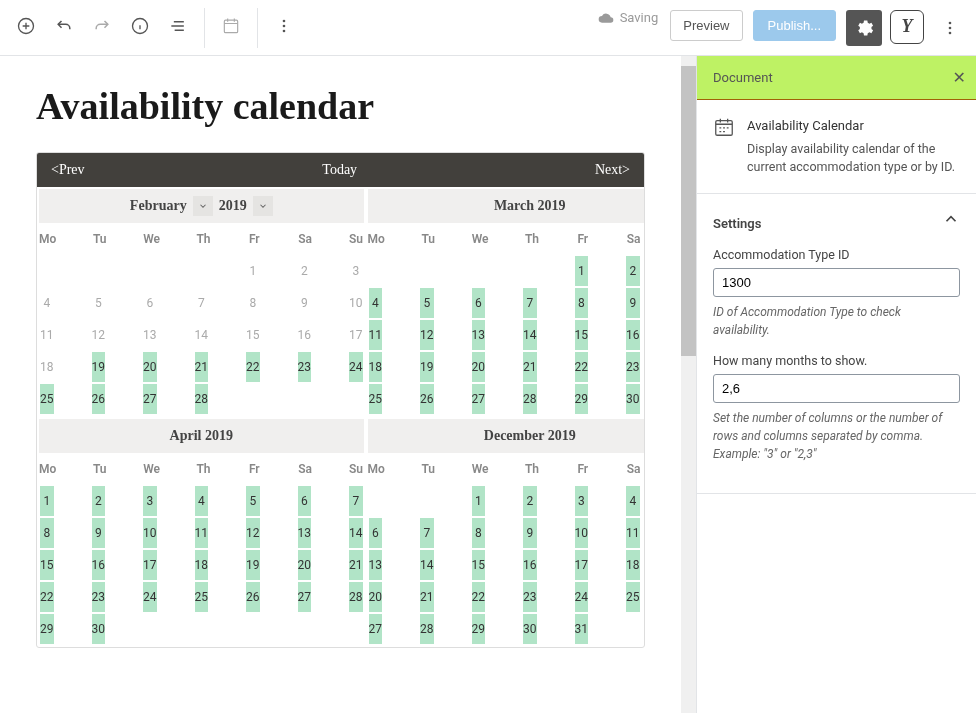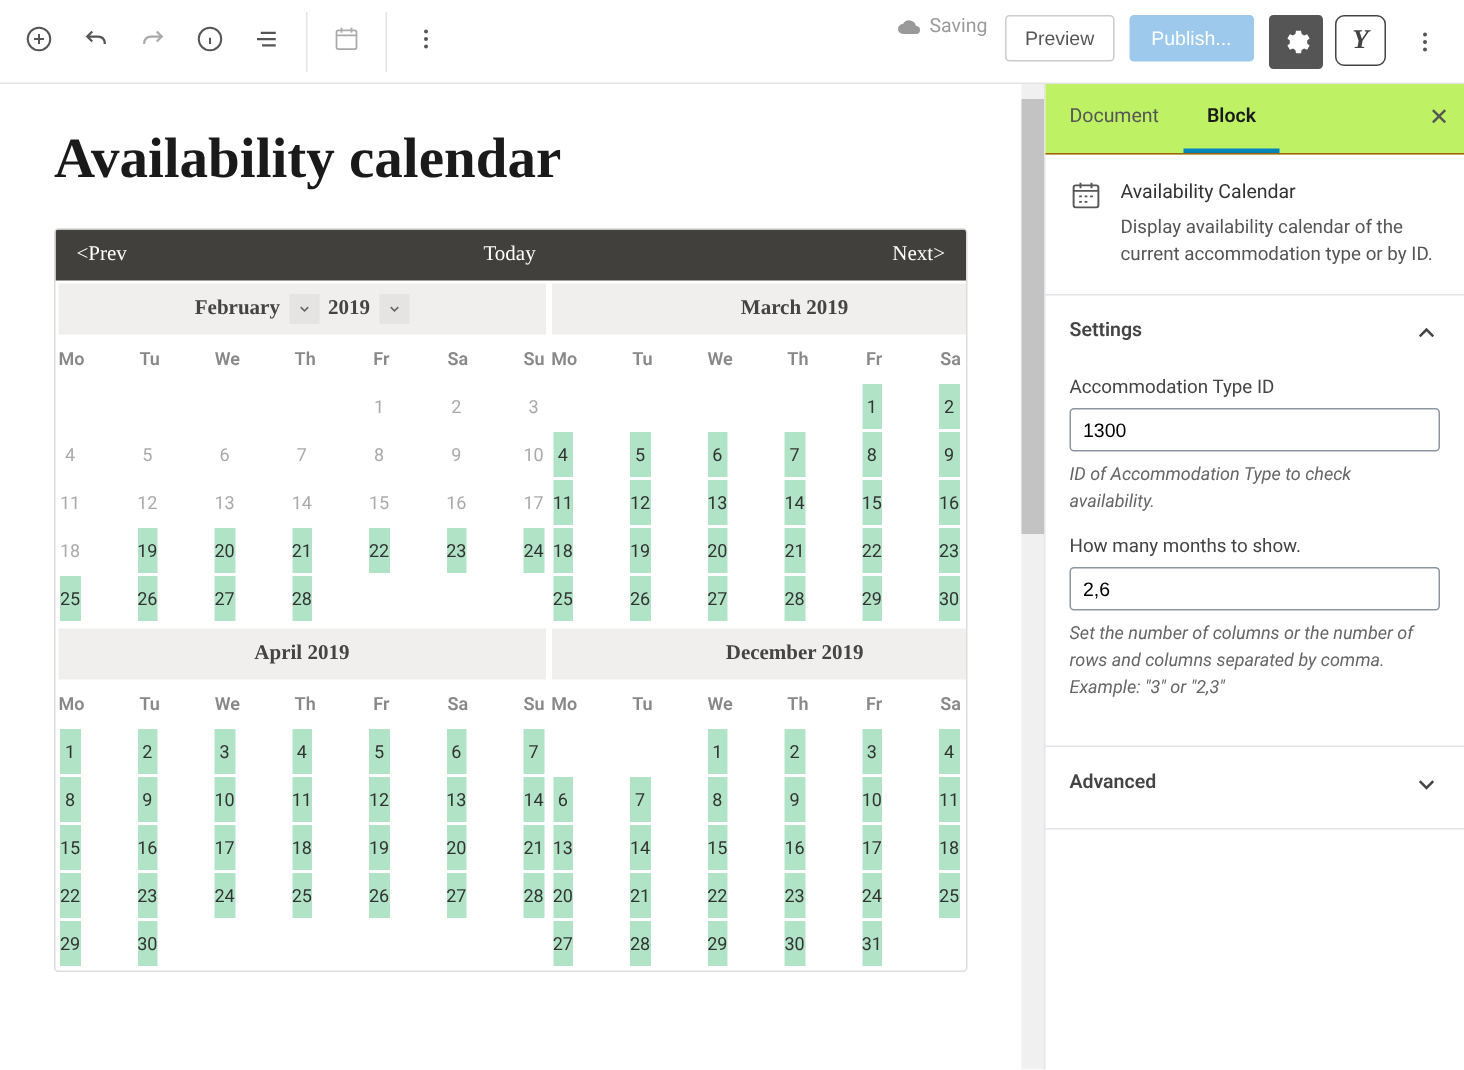--- a/index.html
+++ b/index.html
@@ -40,21 +40,21 @@
   
   .sb-tabs { display: flex; background: #bef264; border-bottom: 1px solid #a16207; position: relative; }
   .sb-tab { padding: 14px 16px; font-size: 13px; color: #555; cursor: pointer; }
   .sb-tab.active { font-weight: 600; border-bottom: 3px solid #0085ba; color: #1a1a1a; }
   .sb-close { position: absolute; right: 10px; top: 12px; font-size: 16px; color: #555; cursor: pointer; }
   .sb-block-info { padding: 16px; border-bottom: 1px solid #e2e4e7; display: flex; gap: 12px; }
   .sb-block-icon { width: 22px; color: #555; flex-shrink: 0; }
   .sb-block-txt { font-size: 12.5px; color: #555; line-height: 1.5; }
   .sb-block-title { font-size: 13px; color: #333; margin-bottom: 4px; }
   .sb-panel { border-bottom: 1px solid #e2e4e7; }
-  .sb-panel-head { padding: 16px; font-weight: 600; font-size: 13px; display: flex; justify-content: space-between; align-items: flex-start; cursor: pointer; }
+  .sb-panel-head { padding: 16px; font-weight: 600; font-size: 13px; display: flex; justify-content: space-between; align-items: flex-end; cursor: pointer; }
   .sb-panel-body { padding: 0 16px 16px; }
   .sb-label { font-size: 12.5px; color: #444; margin-bottom: 6px; display: block; }
   .sb-input { width: 100%; border: 1px solid #8d96a0; border-radius: 3px; padding: 6px 8px; font-size: 13px; margin-bottom: 6px; }
   .sb-help { font-size: 12px; font-style: italic; color: #666; line-height: 1.5; margin-bottom: 14px; }
 </style>
 </head>
 <body>
 
 <div class="topbar">
   <div class="tb-left">
@@ -383,21 +383,20 @@
     </div>
   </div>
 
   <div class="scrollbar-fake">
     <div class="scrollbar-thumb"></div>
   </div>
 
   <div class="sidebar">
     <div class="sb-tabs">
       <div class="sb-tab">Document</div>
-      <div class="sb-tab active">Block</div>
       <div class="sb-close">✕</div>
     </div>
     <div class="sb-block-info">
       <div class="sb-block-icon">
         <svg viewBox="0 0 24 24" fill="none" stroke="currentColor" stroke-width="1.4">
             <rect x="3" y="5" width="18" height="16" rx="1.5"></rect>
             <path d="M3 9h18M8 3v4M16 3v4M7 13h2M11 13h2M15 13h2M7 17h2M11 17h2"></path>
           </svg>
       </div>
       <div class="sb-block-txt">
@@ -415,22 +414,14 @@
       <div class="sb-panel-body">
         <label class="sb-label">Accommodation Type ID</label>
         <input class="sb-input" value="1300" style="">
         <div class="sb-help">ID of Accommodation Type to check availability.</div>
 
         <label class="sb-label">How many months to show.</label>
         <input class="sb-input" value="2,6" style="">
         <div class="sb-help">Set the number of columns or the number of rows and columns separated by comma. Example: "3" or "2,3"</div>
       </div>
     </div>
-    <div class="sb-panel">
-      <div class="sb-panel-head">
-        <span>Advanced</span>
-        <span><svg width="18" height="18" viewBox="0 0 24 24" fill="none" stroke="currentColor" stroke-width="2.2">
-              <path d="M6 9l6 6 6-6"></path>
-            </svg></span>
-      </div>
-    </div>
   </div>
 </div>
 
 </body></html>

